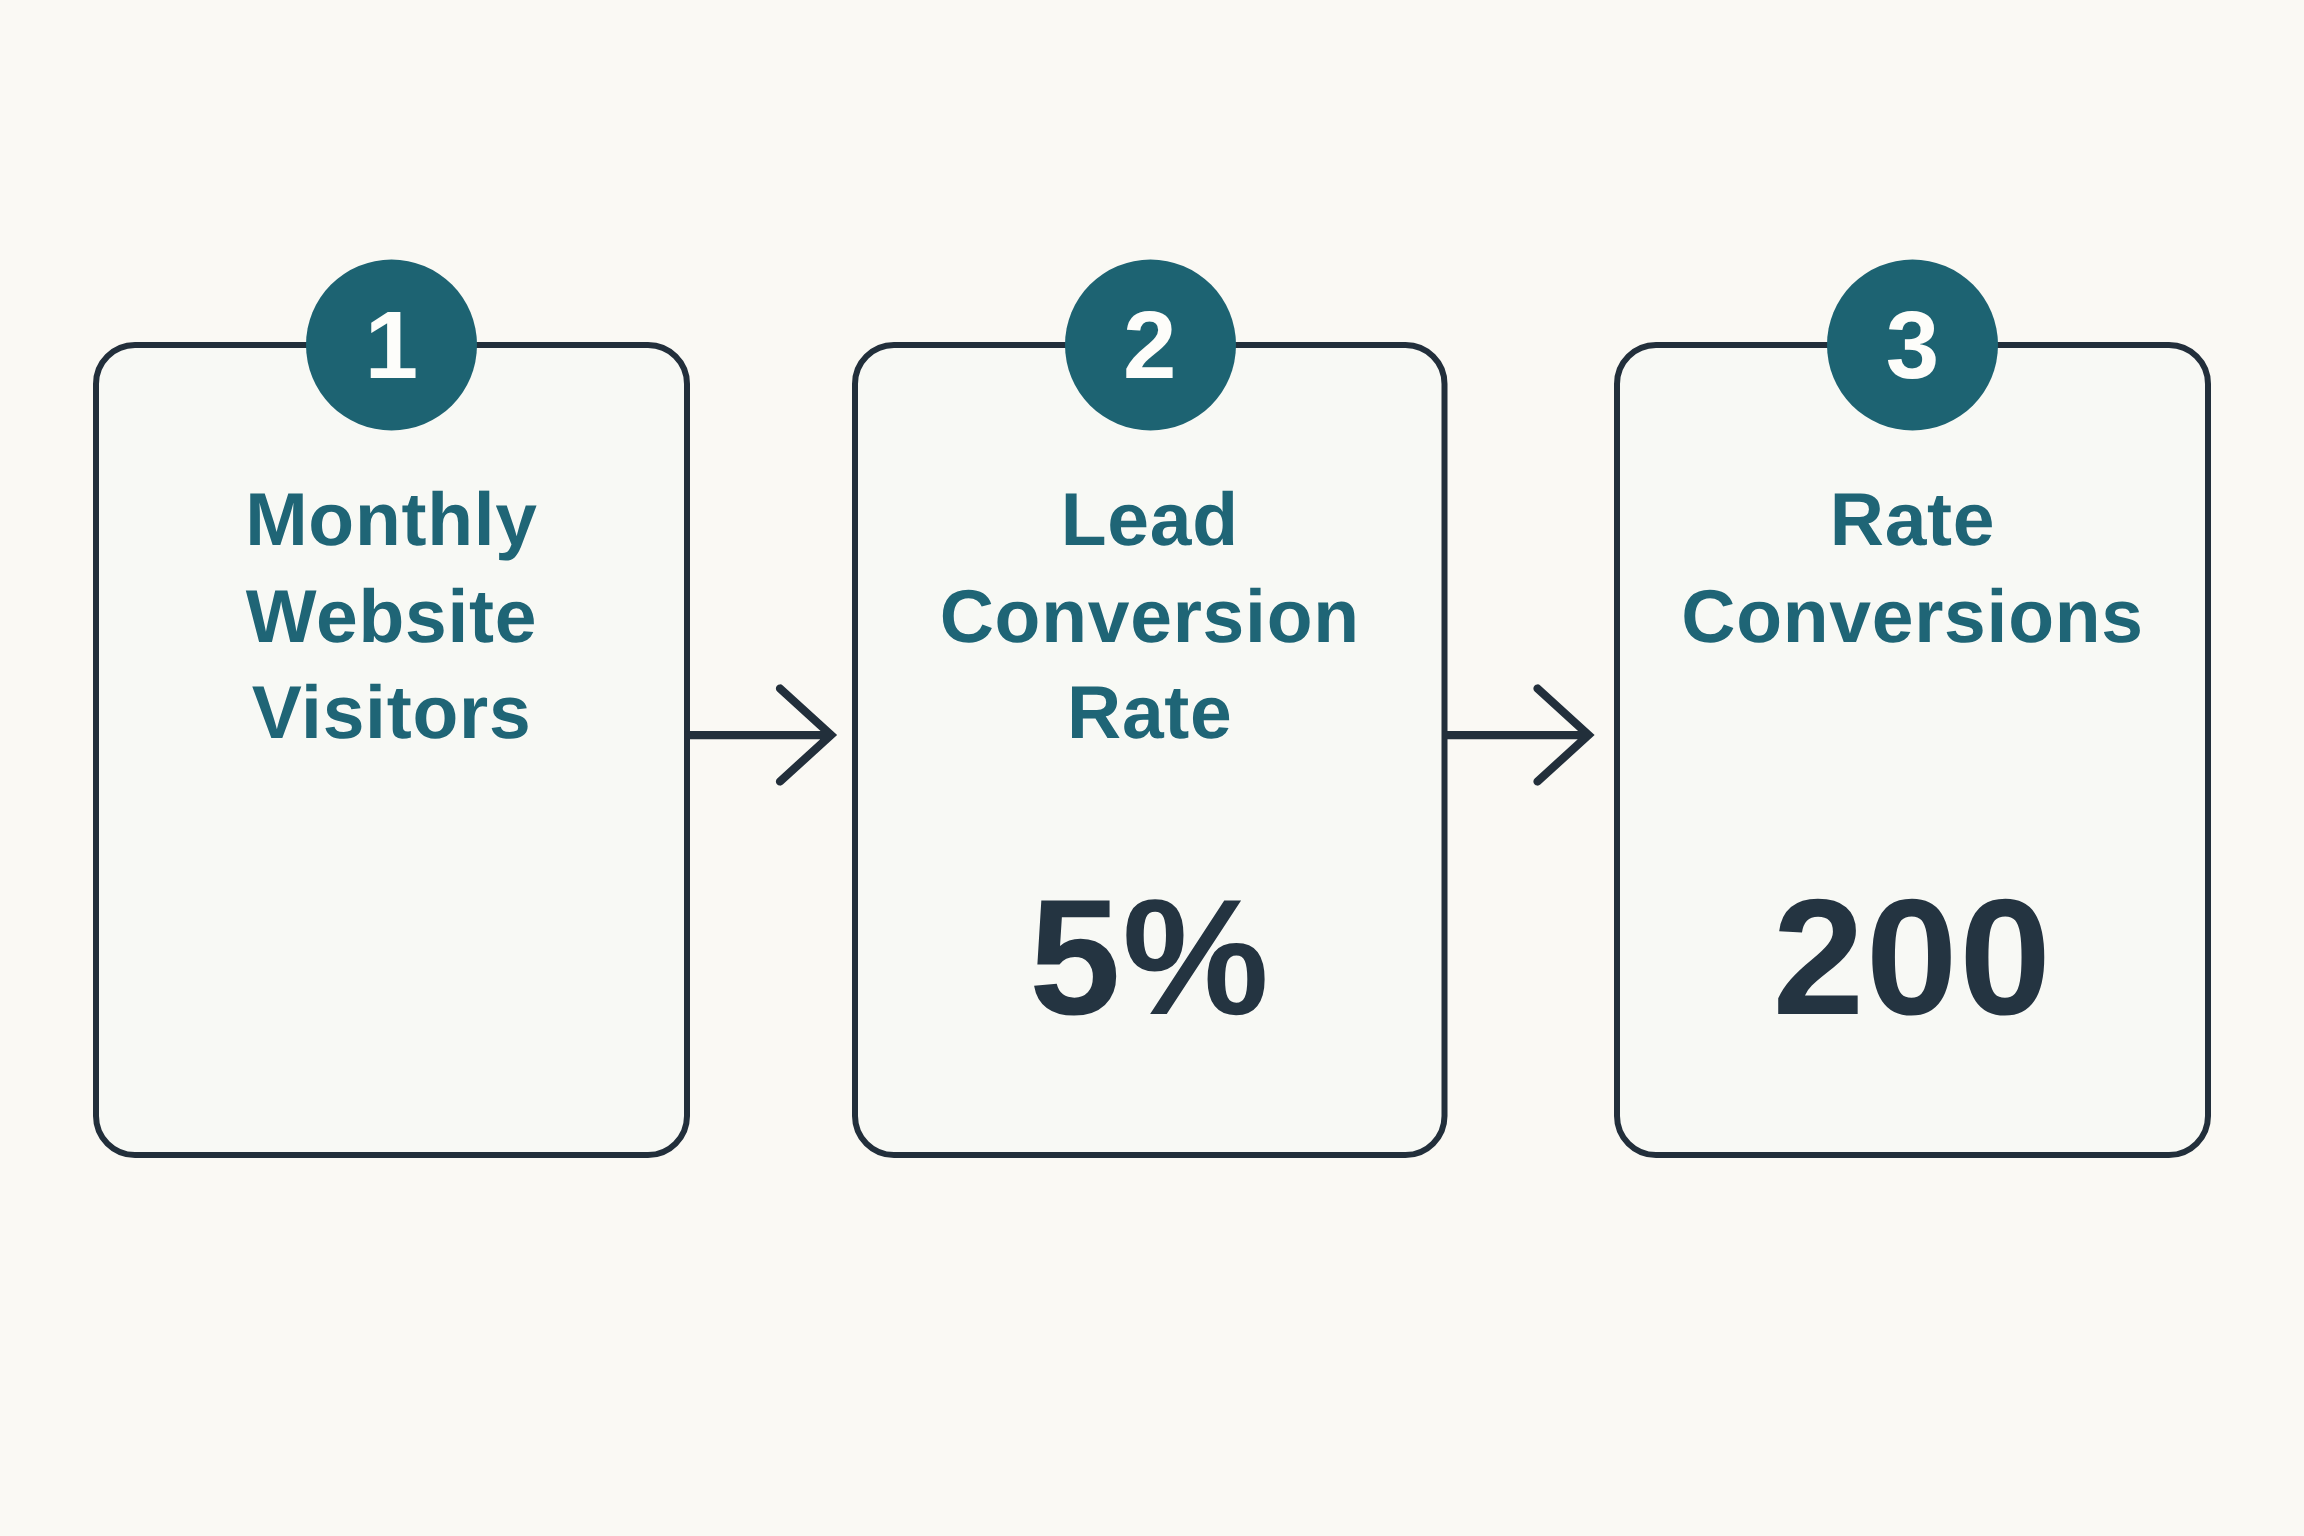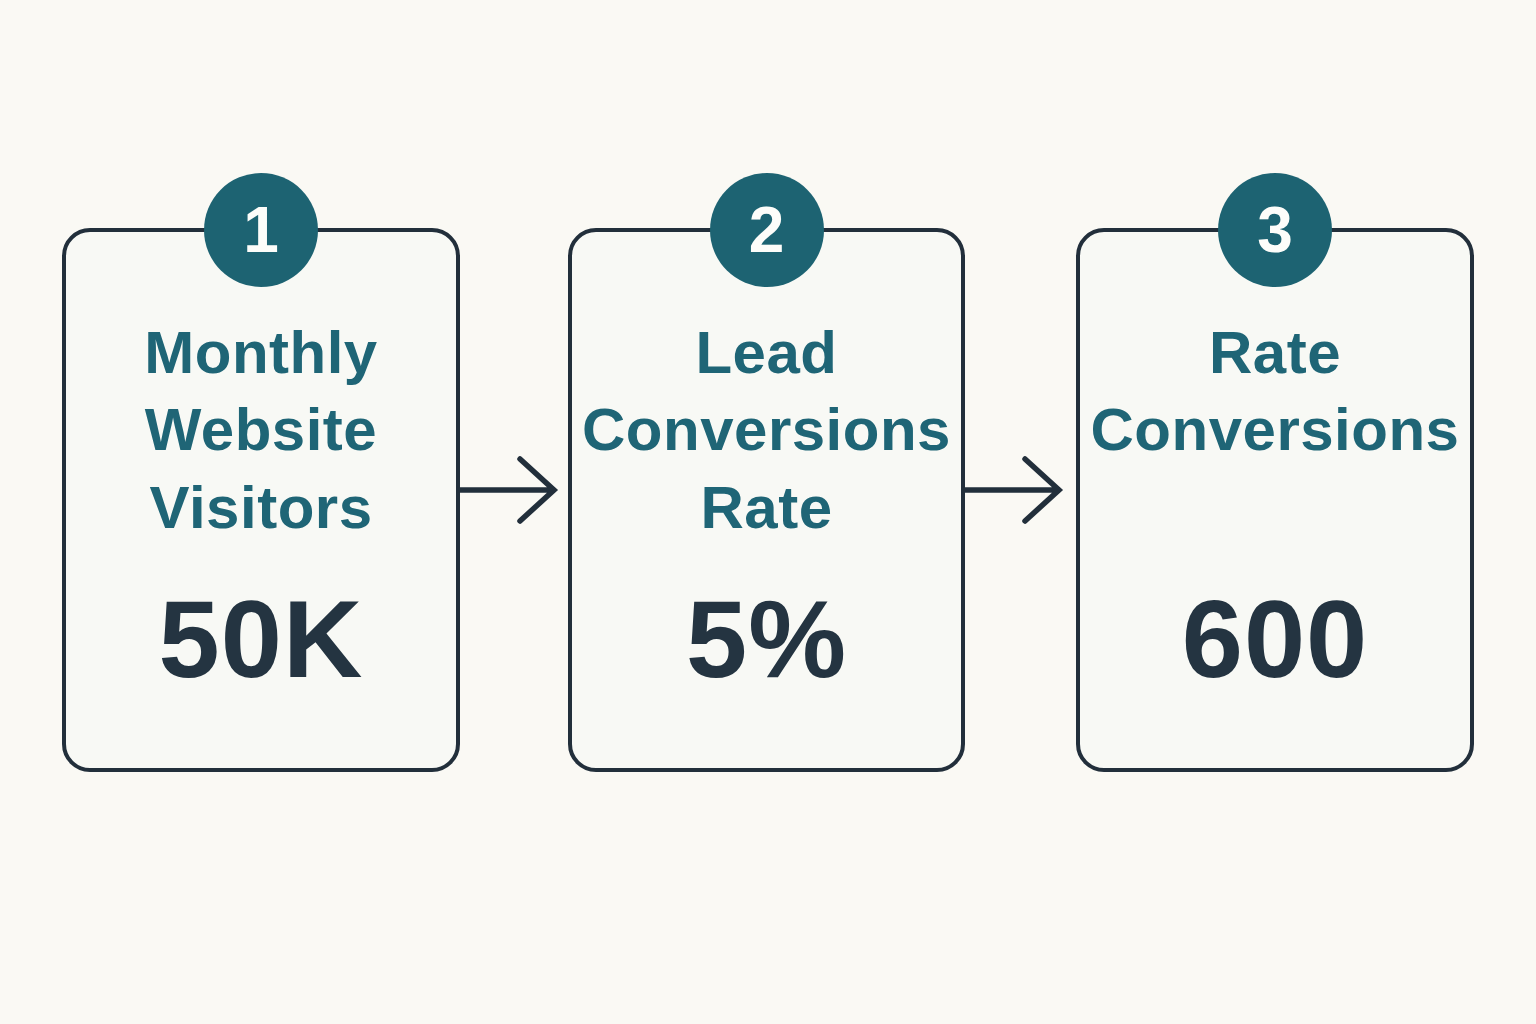--- a/index.html
+++ b/index.html
@@ -43,21 +43,21 @@
     font-size: 64px;
     font-weight: 700;
     line-height: 1;
   }
   .label {
     position: absolute;
     top: 82px;
     left: 0; right: 0;
     text-align: center;
     color: #1f6576;
-    font-size: 60px;
+    font-size: 50px;
     font-weight: 700;
     line-height: 1.29;
     white-space: pre-line;
     letter-spacing: 0.5px;
   }
   .value {
     position: absolute;
     top: 352px;
     left: 0; right: 0;
     text-align: center;
@@ -79,43 +79,42 @@
 
 <div class="canvas">
 
   <section class="card card-1">
     <div class="badge">
       <span>1</span>
     </div>
     <div class="label">Monthly
 Website
 Visitors</div>
-    <div class="value">50K</div>
   </section>
 
   <svg class="arrow arrow-1" width="106" height="76" viewBox="0 0 106 76" xmlns="http://www.w3.org/2000/svg">
     <path d="M2 38 H95 M63 7 L97 38 L63 69" fill="none" stroke="#222f3b" stroke-width="5.5" stroke-linecap="round" stroke-linejoin="miter"></path>
   </svg>
 
   <section class="card card-2">
     <div class="badge">
       <span>2</span>
     </div>
     <div class="label">Lead
-Conversions
+Conversion
 Rate</div>
     <div class="value">5%</div>
   </section>
 
   <svg class="arrow arrow-2" width="106" height="76" viewBox="0 0 106 76" xmlns="http://www.w3.org/2000/svg">
     <path d="M2 38 H95 M63 7 L97 38 L63 69" fill="none" stroke="#222f3b" stroke-width="5.5" stroke-linecap="round" stroke-linejoin="miter"></path>
   </svg>
 
   <section class="card card-3">
     <div class="badge">
       <span>3</span>
     </div>
     <div class="label">Rate
 Conversions</div>
-    <div class="value">600</div>
+    <div class="value">200</div>
   </section>
 
 </div>
 
 </body></html>

